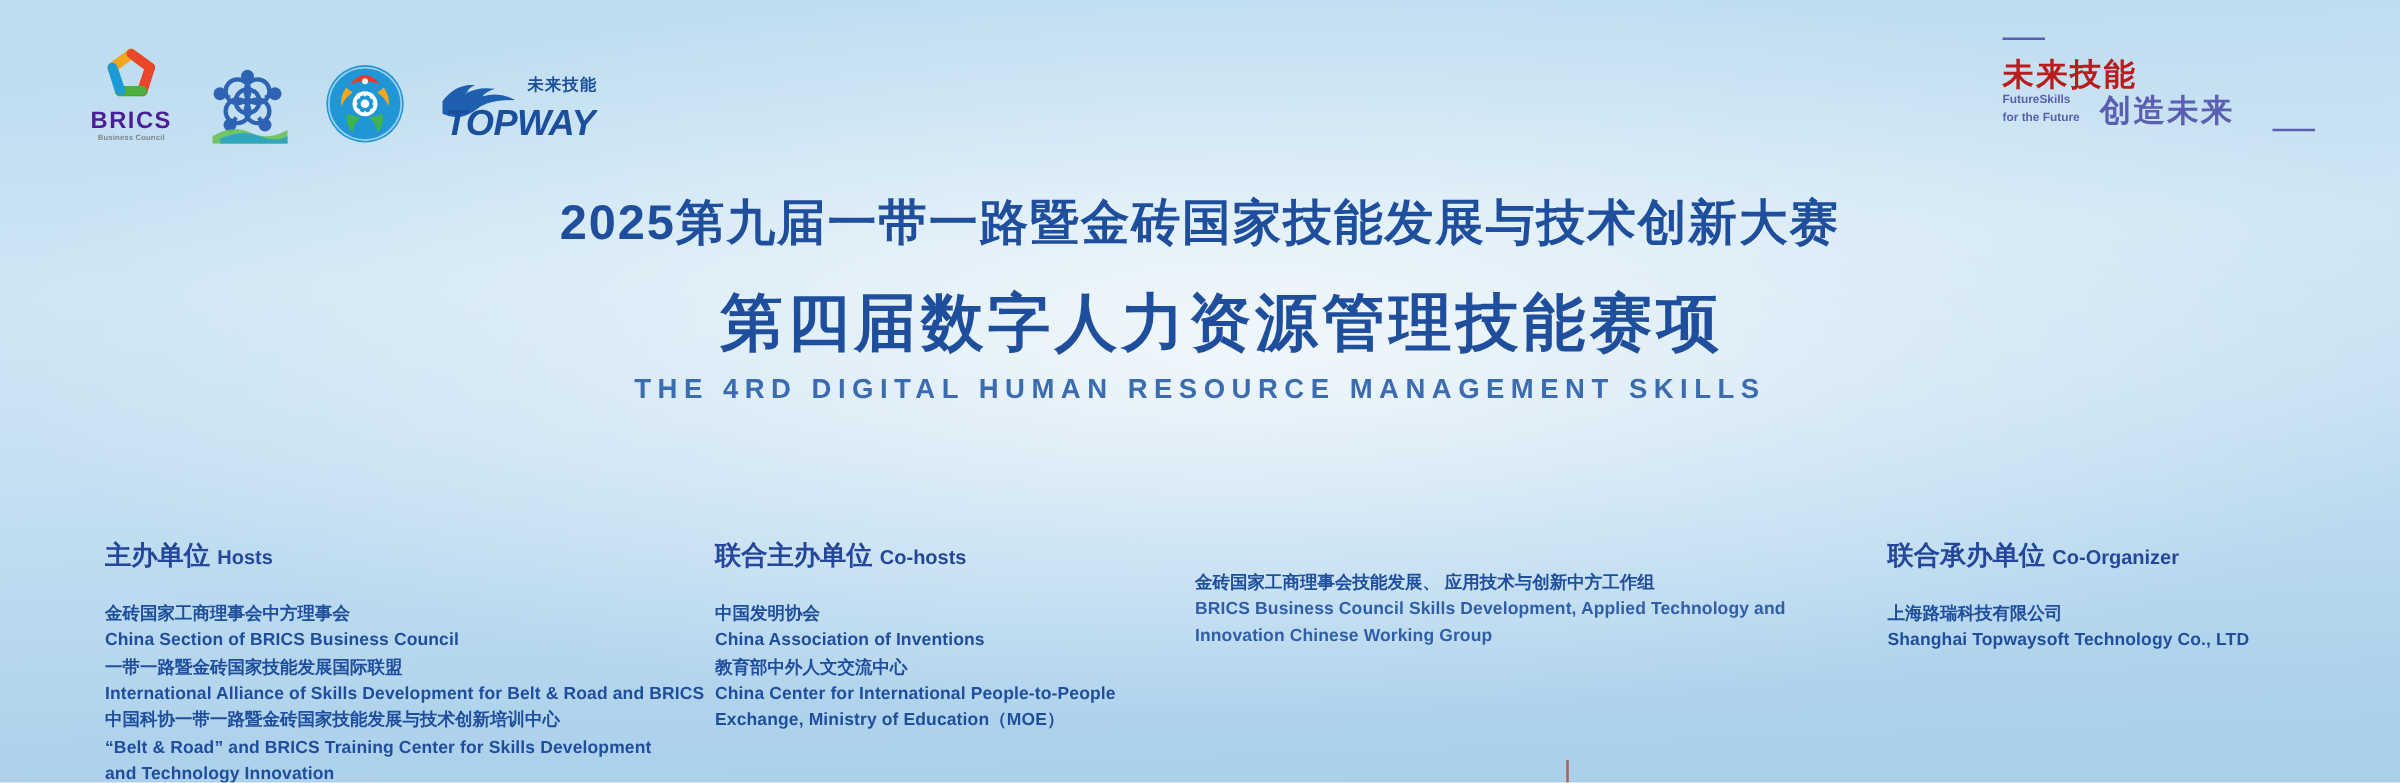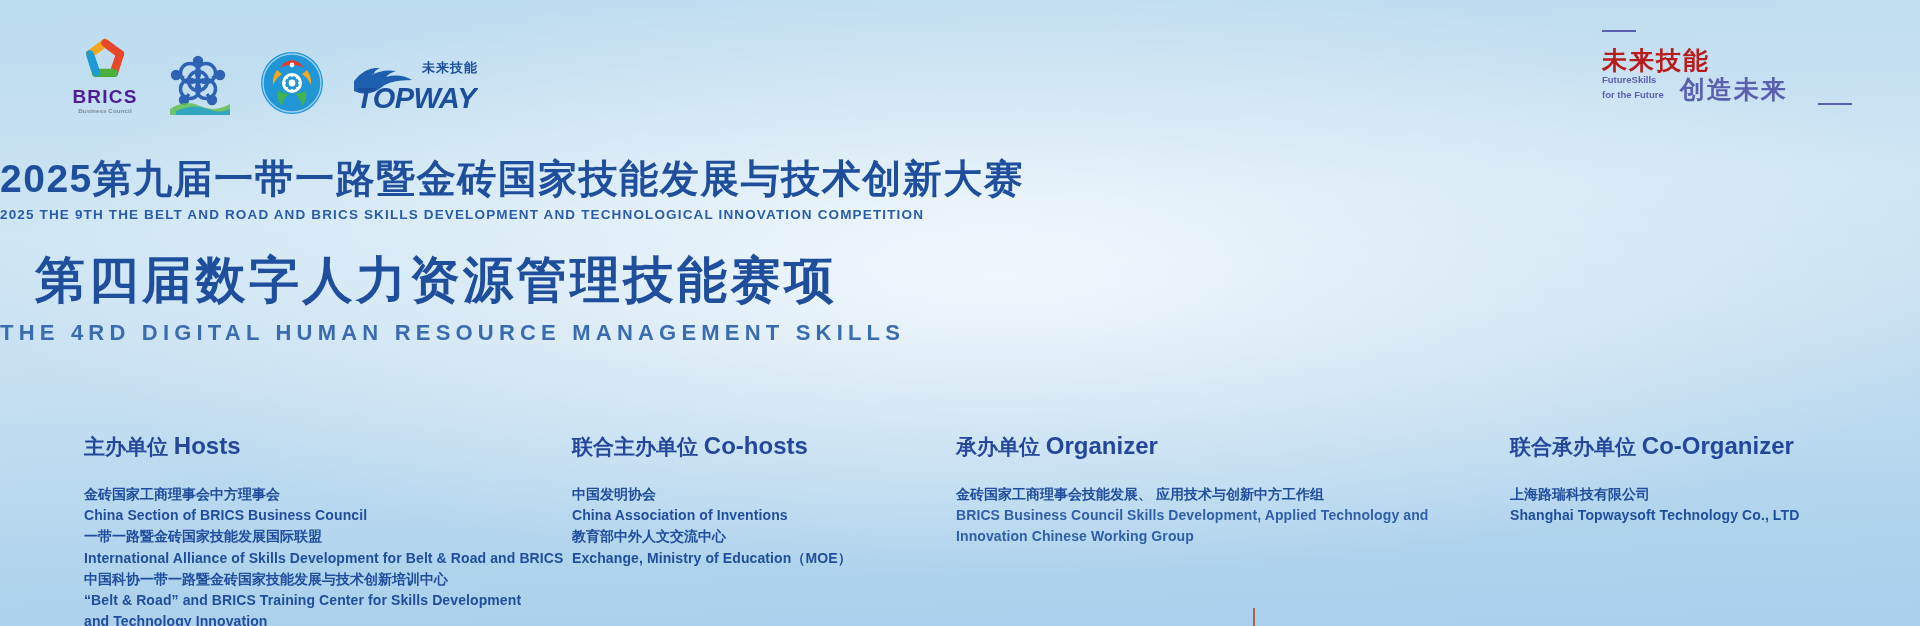--- a/index.html
+++ b/index.html
@@ -41,21 +41,21 @@
   
   .future { position:absolute; right:68px; top:30px; width:250px; color:#4a4fa8; }
   .future .rule { height:2px; background:#5b5fb0; width:34px; }
   .future .rule.bottom { width:34px; margin-left:auto; }
   .future-cn1 { font-size:25px; font-weight:bold; letter-spacing:2px; color:#b91c1c; line-height:1.12; margin-top:14px; }
   .future-mid { display:flex; align-items:flex-end; justify-content:flex-start; gap:16px; }
   .future-en { font-size:9.5px; font-weight:bold; color:#5b5fb0; line-height:1.22; padding-bottom:3px; white-space:nowrap; }
   .future-cn2 { font-size:25px; font-weight:bold; letter-spacing:2px; color:#5b5fb0; line-height:1.12; }
 
   
-  .titles { position:absolute; left:0; right:0; top:158px; text-align:left; }
+  .titles { position:absolute; left:0; right:0; top:158px; text-align:center; }
   .t1-cn {
     font-size:39px; font-weight:bold; letter-spacing:1.5px; color:#1f4e9c;
     line-height:1.08; white-space:nowrap;
   }
   .t1-en {
     font-size:13.5px; font-weight:bold; letter-spacing:1.15px; color:#2a5ca8;
     margin-top:7px; white-space:nowrap;
   }
   .t2-cn {
     font-size:50px; font-weight:bold; letter-spacing:3.5px; color:#1f4e9c;
@@ -70,21 +70,21 @@
   .orgs { position:absolute; left:0; top:432px; width:1920px; height:180px; }
   .col { position:absolute; top:0; }
   .col-1 { left:84px; width:510px; }
   .col-2 { left:572px; width:400px; }
   .col-3 { left:956px; width:430px; }
   .col-4 { left:1510px; width:400px; }
 
   .col-head {
     font-size:21px; font-weight:bold; color:#25479a; line-height:1.2; white-space:nowrap;
   }
-  .col-head .en { font-size:24px; }
+  .col-head .en { font-size:16px; }
   .col-body { margin-top:23px; }
   .ln { font-size:14px; font-weight:bold; color:#1f4e9c; line-height:1.52; white-space:nowrap; }
   .ln.cn { letter-spacing:0px; }
   .ln.en { letter-spacing:0.1px; }
   .col-3 .ln.en { color:#2f5fa8; }
 
   
   .tick { position:absolute; left:1253px; bottom:0; width:2px; height:18px; background:#b4442a; opacity:0.8; }
 </style>
 </head>
@@ -195,21 +195,20 @@
         <div class="future-en">FutureSkills</div>
         <div class="future-en">for the Future</div>
       </div>
       <div class="future-cn2">创造未来</div>
     </div>
     <div class="rule bottom"></div>
   </div>
 
   <div class="titles">
     <div class="t1-cn">2025第九届一带一路暨金砖国家技能发展与技术创新大赛</div>
-    <div class="t1-en">2025 THE 9TH THE BELT AND ROAD AND BRICS SKILLS DEVELOPMENT AND TECHNOLOGICAL INNOVATION COMPETITION</div>
     <div class="t2-cn">第四届数字人力资源管理技能赛项</div>
     <div class="t2-en">THE 4RD DIGITAL HUMAN RESOURCE MANAGEMENT SKILLS</div>
   </div>
 
   <div class="orgs">
 
     <div class="col col-1">
       <div class="col-head">
         <span>主办单位</span>
         <span class="en">Hosts</span>
@@ -227,29 +226,26 @@
 
     <div class="col col-2">
       <div class="col-head">
         <span>联合主办单位</span>
         <span class="en">Co-hosts</span>
       </div>
       <div class="col-body">
         <div class="ln cn">中国发明协会</div>
         <div class="ln en">China Association of Inventions</div>
         <div class="ln cn">教育部中外人文交流中心</div>
+        <div class="ln en">China Center for International People-to-People</div>
         <div class="ln en">Exchange, Ministry of Education（MOE）</div>
       </div>
     </div>
 
     <div class="col col-3">
-      <div class="col-head">
-        <span>承办单位</span>
-        <span class="en">Organizer</span>
-      </div>
       <div class="col-body">
         <div class="ln cn">金砖国家工商理事会技能发展、 应用技术与创新中方工作组</div>
         <div class="ln en">BRICS Business Council Skills Development, Applied Technology and</div>
         <div class="ln en">Innovation Chinese Working Group</div>
       </div>
     </div>
 
     <div class="col col-4">
       <div class="col-head">
         <span>联合承办单位</span>

